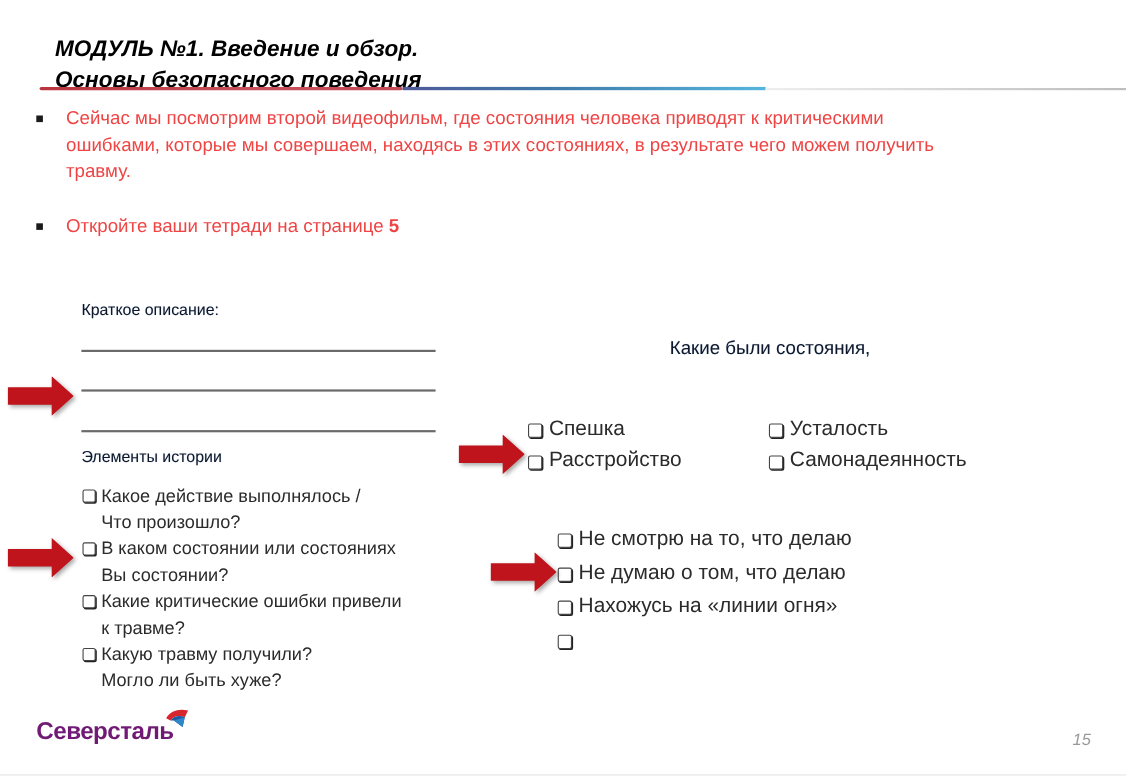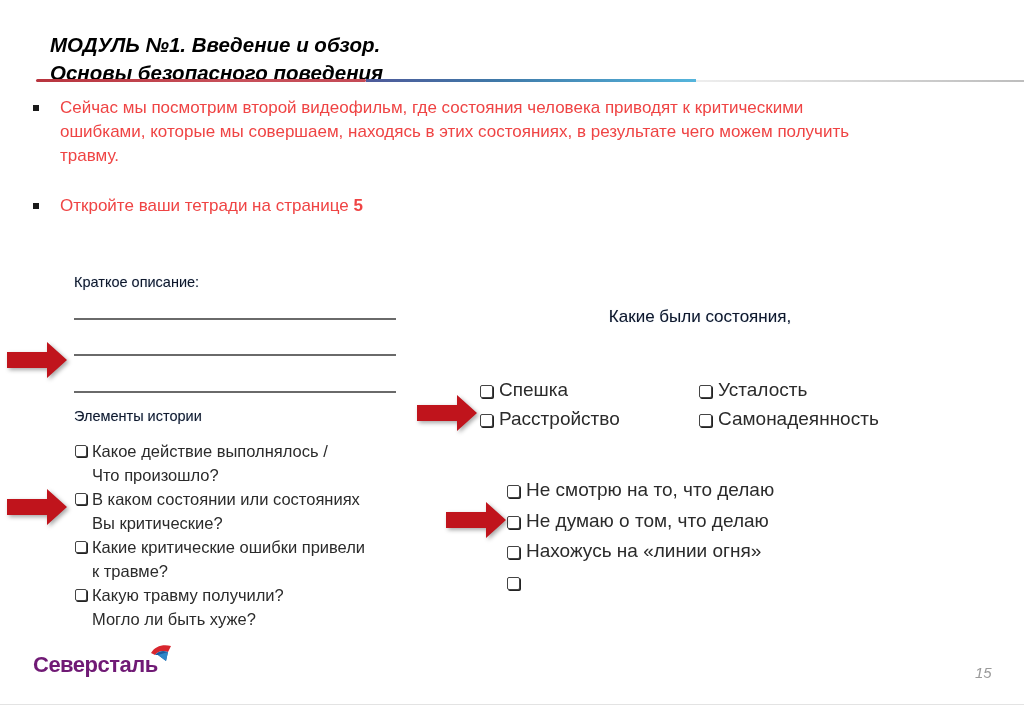--- a/index.html
+++ b/index.html
@@ -99,21 +99,21 @@
 
 <ul class="check-list left-list">
   <li class="check-item">
     <span class="box"></span>
     <span>Какое действие выполнялось /</span><br>
     <span>Что произошло?</span>
   </li>
   <li class="check-item">
     <span class="box"></span>
     <span>В каком состоянии или состояниях</span><br>
-    <span>Вы критические?</span>
+    <span>Вы состоянии?</span>
   </li>
   <li class="check-item">
     <span class="box"></span>
     <span>Какие критические ошибки привели</span><br>
     <span>к травме?</span>
   </li>
   <li class="check-item">
     <span class="box"></span>
     <span>Какую травму получили?</span><br>
     <span>Могло ли быть хуже?</span>

